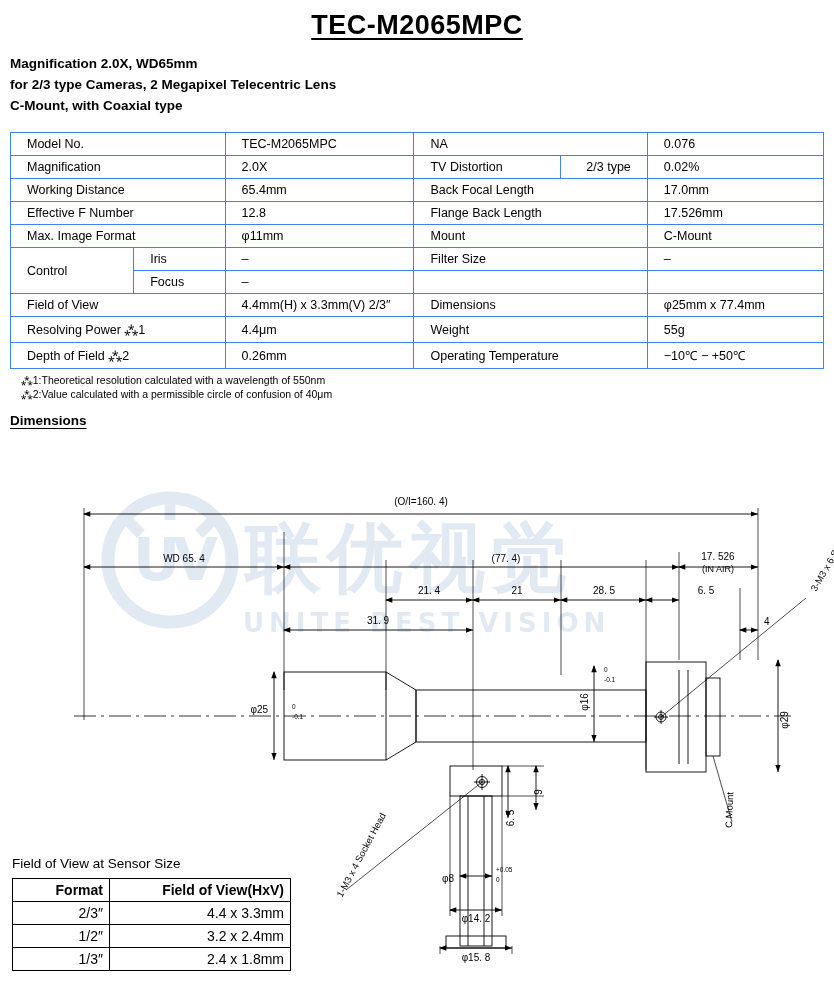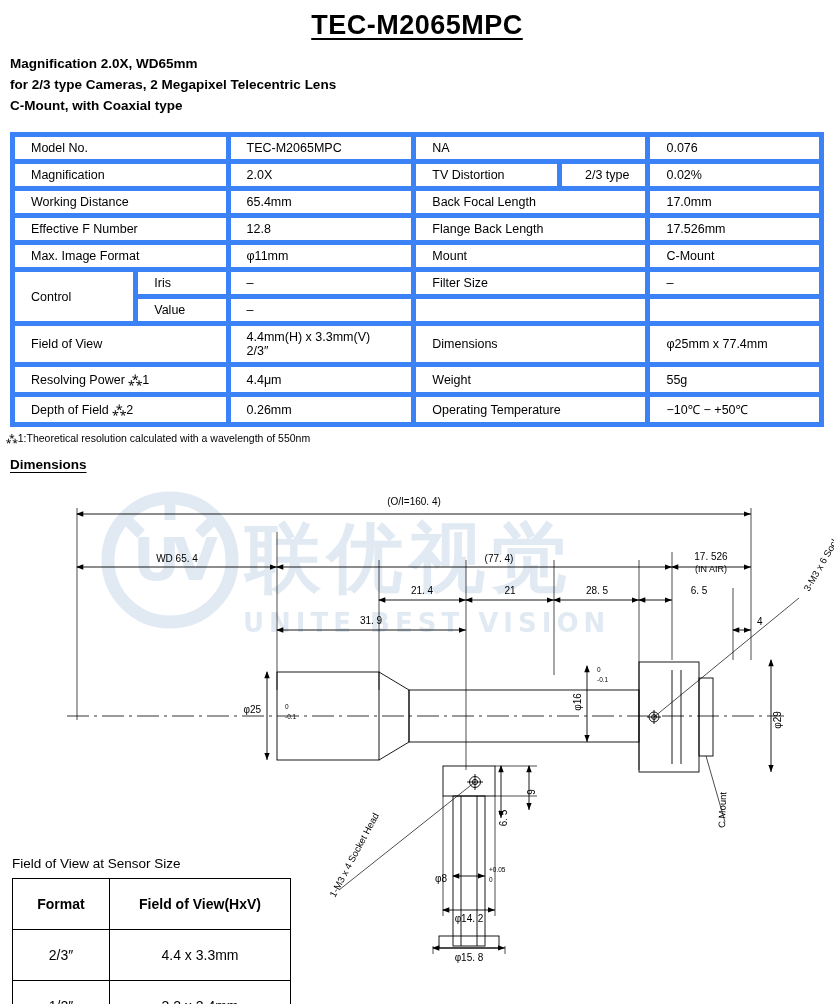--- a/index.html
+++ b/index.html
@@ -34,51 +34,51 @@
   }
 
   
   .spec-wrap{margin:16px 10px 0 10px;}
   table.spec{
     border-collapse:collapse;
     width:814px;
     font-size:12.5px;
   }
   table.spec td{
-    border:5px solid #3b82f6;
+    border:1px solid #3b82f6;
     padding:4px 16px;
     height:14px;
     vertical-align:middle;
   }
   .c1{width:118px;}
   .c2{width:72px;}
   .c3{width:206px;}
   .c4{width:148px;}
   .c5{width:70px;text-align:right;}
   .c6{width:190px;margin-left:35px;}
 
   .notes{
-    margin:4px 0 0 6px;
+    margin:4px 0 0 21px;
     font-size:10.5px;
     line-height:14px;
   }
 
   
   .dim-head{
     margin:12px 0 0 10px;
     font-size:13.5px;
     font-weight:bold;
     text-decoration:underline;
     text-underline-offset:3px;
   }
 
   
   .drawing{
     position:absolute;
-    left:9px;top:470px;
+    left:16px;top:470px;
     width:680px;height:534px;
   }
   .drawing svg{display:block;}
 
   
   .watermark{
     position:absolute;
     left:95px;top:480px;
     width:620px;height:190px;
     pointer-events:none;
@@ -98,22 +98,22 @@
   .fov-wrap{
     position:absolute;
     left:12px;top:878px;
   }
   table.fov{
     border-collapse:collapse;
     font-size:14px;
   }
   table.fov th,table.fov td{
     border:1px solid #000;
-    text-align:center;
-    padding:16px 6px;
+    text-align:right;
+    padding:2px 6px;
     height:18px;
   }
   table.fov th{font-weight:bold;}
   .fov-c1{width:84px;}
   .fov-c2{width:168px;}
 </style>
 </head>
 <body>
 
 <div class="page">
@@ -161,21 +161,21 @@
         <td class="c6">C-Mount</td>
       </tr>
       <tr>
         <td class="c1" rowspan="2">Control</td>
         <td class="c2">Iris</td>
         <td class="c3">–</td>
         <td class="c4" colspan="2">Filter Size</td>
         <td class="c6">–</td>
       </tr>
       <tr>
-        <td class="c2">Value</td>
+        <td class="c2">Focus</td>
         <td class="c3">–</td>
         <td class="c4" colspan="2"></td>
         <td class="c6"></td>
       </tr>
       <tr>
         <td class="c1" colspan="2">Field of View</td>
         <td class="c3">4.4mm(H) x 3.3mm(V) 2/3″</td>
         <td class="c4" colspan="2">Dimensions</td>
         <td class="c6">φ25mm x 77.4mm</td>
       </tr>
@@ -190,20 +190,21 @@
         <td class="c3">0.26mm</td>
         <td class="c4" colspan="2">Operating Temperature</td>
         <td class="c6">−10℃ − +50℃</td>
       </tr>
     </tbody>
       </table>
   </div>
 
   <div class="notes">
     <div>⁂1:Theoretical resolution calculated with a wavelength of 550nm</div>
+    <div>⁂2:Value calculated with a permissible circle of confusion of 40μm</div>
   </div>
 
   <div class="dim-head">Dimensions</div>
 
   <svg class="watermark" width="620" height="190" viewBox="0 0 620 190">
     <g opacity="0.85">
       <circle cx="75" cy="80" r="62" fill="none" stroke="#dce7f2" stroke-width="13"></circle>
       <path d="M75 18 L75 40 M120 38 L104 54 M30 38 L46 54" stroke="#dce7f2" stroke-width="11" fill="none"></path>
       <text class="wm-text" x="38" y="100" font-size="58">U</text>
       <text class="wm-text" x="78" y="100" font-size="58">V</text>

